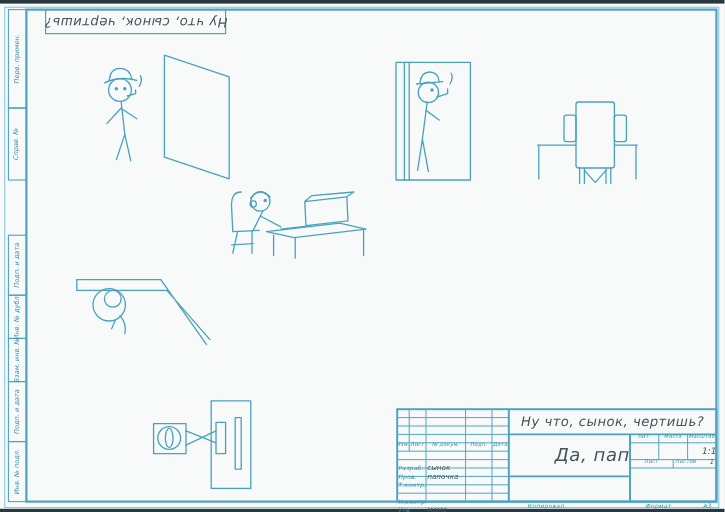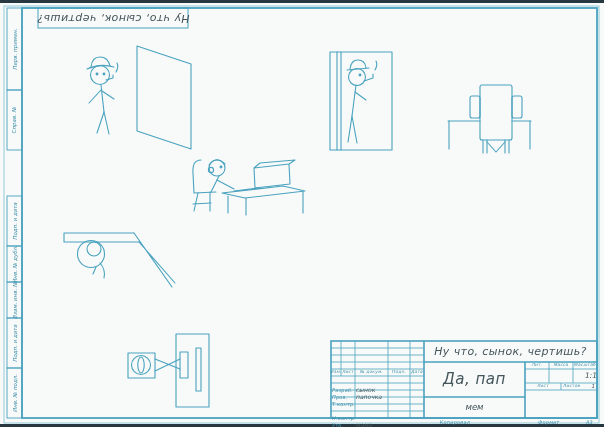--- a/index.html
+++ b/index.html
@@ -190,25 +190,22 @@
   <div class="abs" style="left:332px;top:384px;width:23px;height:6px;"><span class="lbl txt">Пров.</span></div>
   <div class="abs" style="left:356px;top:384px;width:32px;height:6px;"><span class="ink hand-xs txt">папочка</span></div>
   <div class="abs" style="left:332px;top:391px;width:23px;height:6px;"><span class="lbl txt">Т.контр.</span></div>
   <div class="abs" style="left:332px;top:405px;width:23px;height:6px;"><span class="lbl txt">Н.контр.</span></div>
   <div class="abs" style="left:332px;top:412px;width:23px;height:6px;"><span class="lbl txt">Утв.</span></div>
   <div class="abs" style="left:356px;top:412px;width:32px;height:6px;"><span class="ink hand-xs txt">мама</span></div>
 
   <div class="abs cell" style="left:424px;top:341px;width:173px;height:21px;">
     <span class="ink hand-md txt">Ну что, сынок, чертишь?</span>
   </div>
-  <div class="abs cell" style="left:424px;top:362px;width:101px;height:35px;">
+  <div class="abs cell" style="left:424px;top:362px;width:101px;height:35px;justify-content:flex-end;">
     <span class="ink hand-lg txt">Да, пап</span>
-  </div>
-  <div class="abs cell" style="left:424px;top:397px;width:101px;height:21px;">
-    <span class="ink hand-sm txt">мем</span>
   </div>
 
   <div class="abs cell" style="left:525px;top:362px;width:24px;height:7px;">
       <span class="lbl txt" style="font-size:4.3px;">Лит.</span>
     </div>
   <div class="abs cell" style="left:549px;top:362px;width:24px;height:7px;">
       <span class="lbl txt" style="font-size:4.3px;">Масса</span>
     </div>
   <div class="abs cell" style="left:573px;top:362px;width:24px;height:7px;">
       <span class="lbl txt" style="font-size:4.3px;">Масштаб</span>

